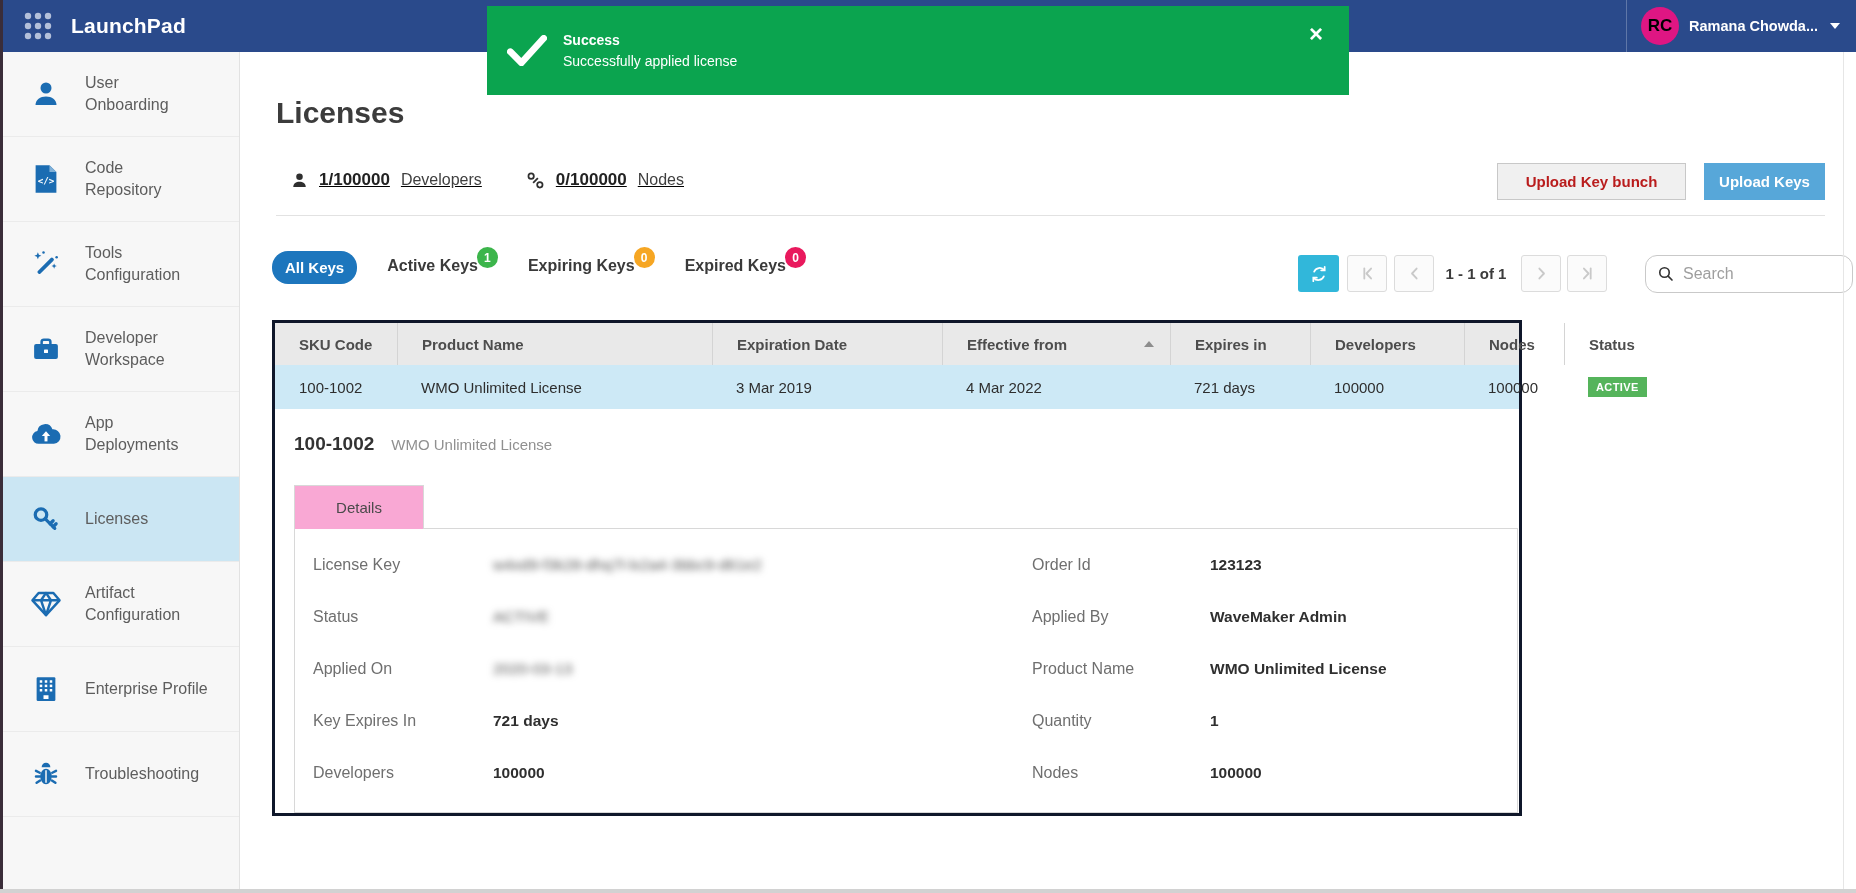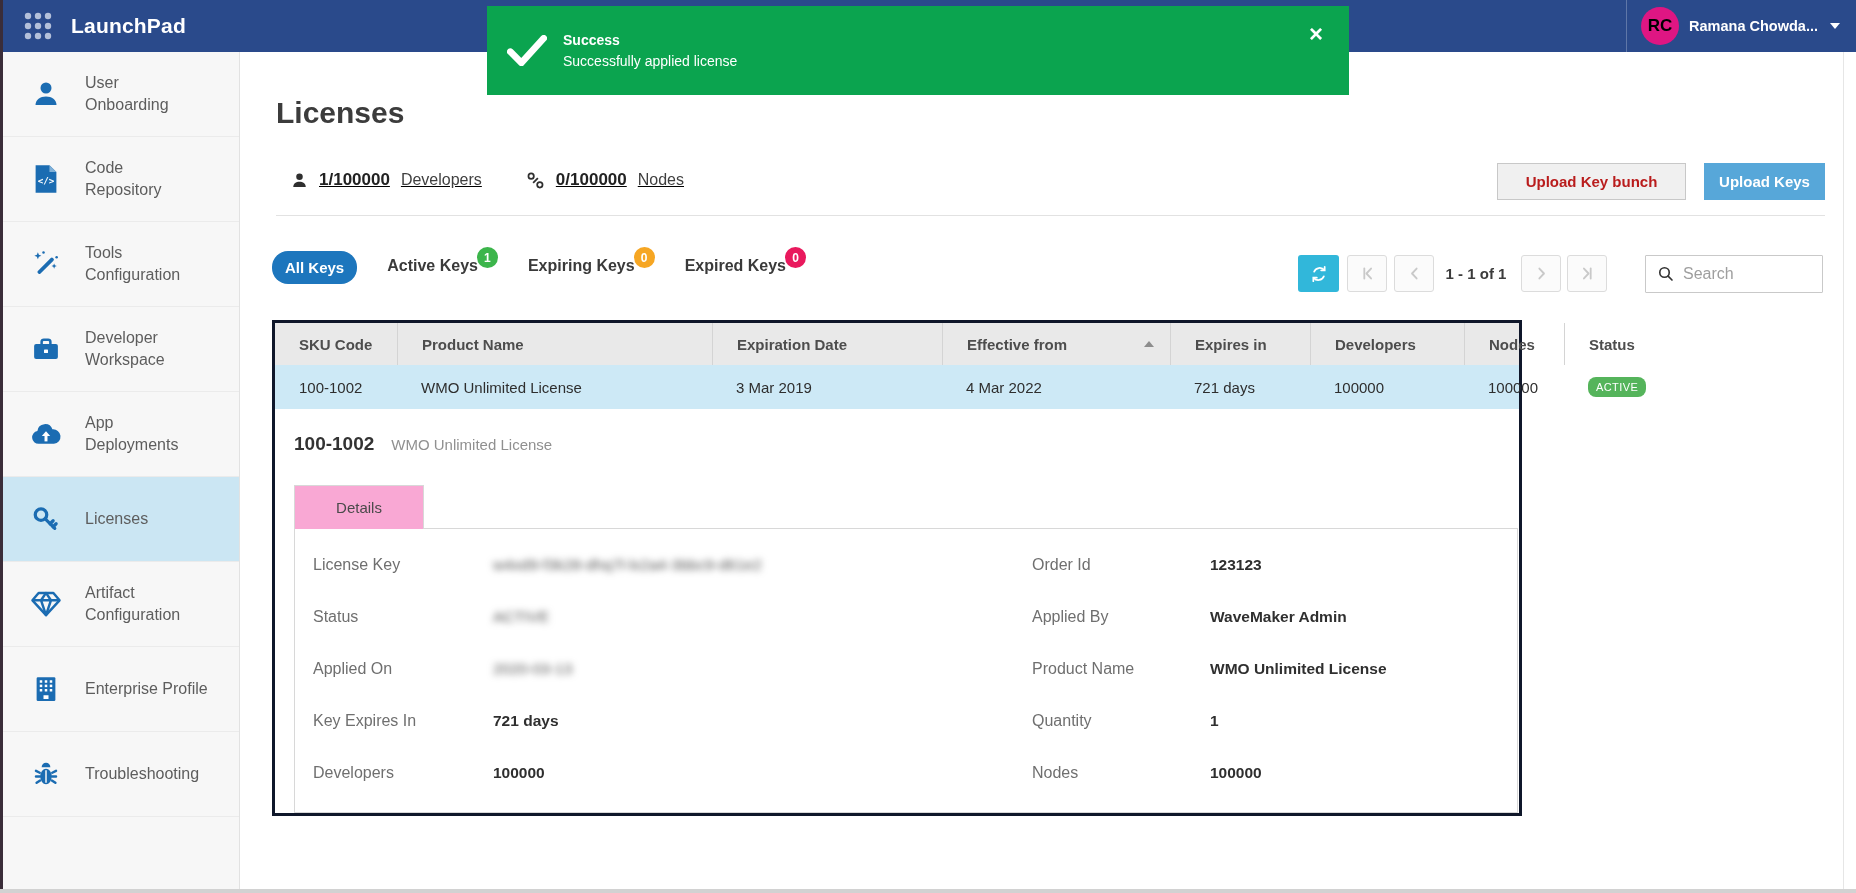--- a/index.html
+++ b/index.html
@@ -54,34 +54,34 @@
   .tab-item { display:flex; align-items:flex-start; font-size:16px; font-weight:700; color:#3a3a3a; cursor:pointer; }
   .tab-badge { width:21px; height:21px; border-radius:50%; color:#fff; font-size:12px; font-weight:700; display:flex; align-items:center; justify-content:center; transform:translateY(-10px); margin-left:-1px; }
   .badge-green { background:#3cb54b; } .badge-orange { background:#f6a623; } .badge-red { background:#e9195d; }
 
   
   .ctrl { position:absolute; top:203px; height:37px; }
   .refresh-btn { left:1058px; width:41px; background:#31b7da; border-radius:3px; display:flex; align-items:center; justify-content:center; cursor:pointer; }
   .pg-btn { width:40px; background:#fbfbfb; border:1px solid #dcdcdc; border-radius:3px; display:flex; align-items:center; justify-content:center; cursor:pointer; }
   .pg-first { left:1107px; } .pg-prev { left:1154px; } .pg-next { left:1281px; } .pg-last { left:1327px; }
   .pg-info { left:1196px; width:80px; text-align:center; line-height:37px; font-size:15px; font-weight:700; color:#3c3c3c; }
-  .search-box { left:1405px; width:178px; height:38px; border:1px solid #c9c9c9; border-radius:1px; display:flex; align-items:center; padding-left:11px; gap:8px; background:#fff; }
+  .search-box { left:1405px; width:208px; height:38px; border:1px solid #c9c9c9; border-radius:12px; display:flex; align-items:center; padding-left:11px; gap:8px; background:#fff; }
   .search-box input { border:none; outline:none; width:120px; font-size:16px; color:#333; font-family:inherit; background:transparent; }
   .search-box input::placeholder { color:#9e9e9e; }
 
   
   .table-wrap { position:absolute; left:32px; top:268px; width:1250px; border:3px solid #0f172a; background:#fff; }
   .t-grid { display:grid; grid-template-columns:122px 315px 230px 228px 140px 154px 100px 1fr; }
   .t-head { background:#e9e9e9; height:42px; }
   .t-head .cell { display:flex; align-items:center; padding-left:24px; font-size:15px; font-weight:700; color:#4d4d4d; border-left:1px solid #d4d4d4; cursor:pointer; }
   .t-head .cell:first-child { border-left:none; }
   .sort-asc { width:0; height:0; border-left:5px solid transparent; border-right:5px solid transparent; border-bottom:6px solid #8d8d8d; margin-left:auto; margin-right:16px; }
   .t-row { background:#cde9f6; height:44px; cursor:pointer; }
   .t-row .cell { display:flex; align-items:center; padding-left:24px; font-size:15px; color:#2e2e2e; }
-  .status-badge { background:#55b45b; color:#fff; font-size:11px; font-weight:400; letter-spacing:.4px; border-radius:8px; padding:4px 8px; }
+  .status-badge { background:#55b45b; color:#fff; font-size:11px; font-weight:700; letter-spacing:.4px; border-radius:0; padding:4px 8px; }
 
   
   .expand { background:#fff; padding:24px 0 0 19px; }
   .exp-head { display:flex; align-items:baseline; gap:17px; }
   .exp-sku { font-size:19px; font-weight:700; color:#333; }
   .exp-product { font-size:15px; color:#909090; }
   .detail-tab { margin-top:30px; width:130px; height:44px; background:#f9a8d4; border:1px solid #d8d8d8; border-bottom:none; display:flex; align-items:center; justify-content:center; font-size:15px; font-weight:400; color:#4a4a4a; position:relative; z-index:2; margin-bottom:-1px; cursor:pointer; }
   .detail-panel { border:1px solid #d8d8d8; margin-right:1px; height:285px; background:#fff; padding-top:10px; }
   .d-row { display:grid; grid-template-columns:180px 539px 178px 1fr; align-items:center; height:52px; padding-left:18px; }
   .d-label { font-size:16px; color:#6f6f6f; }

